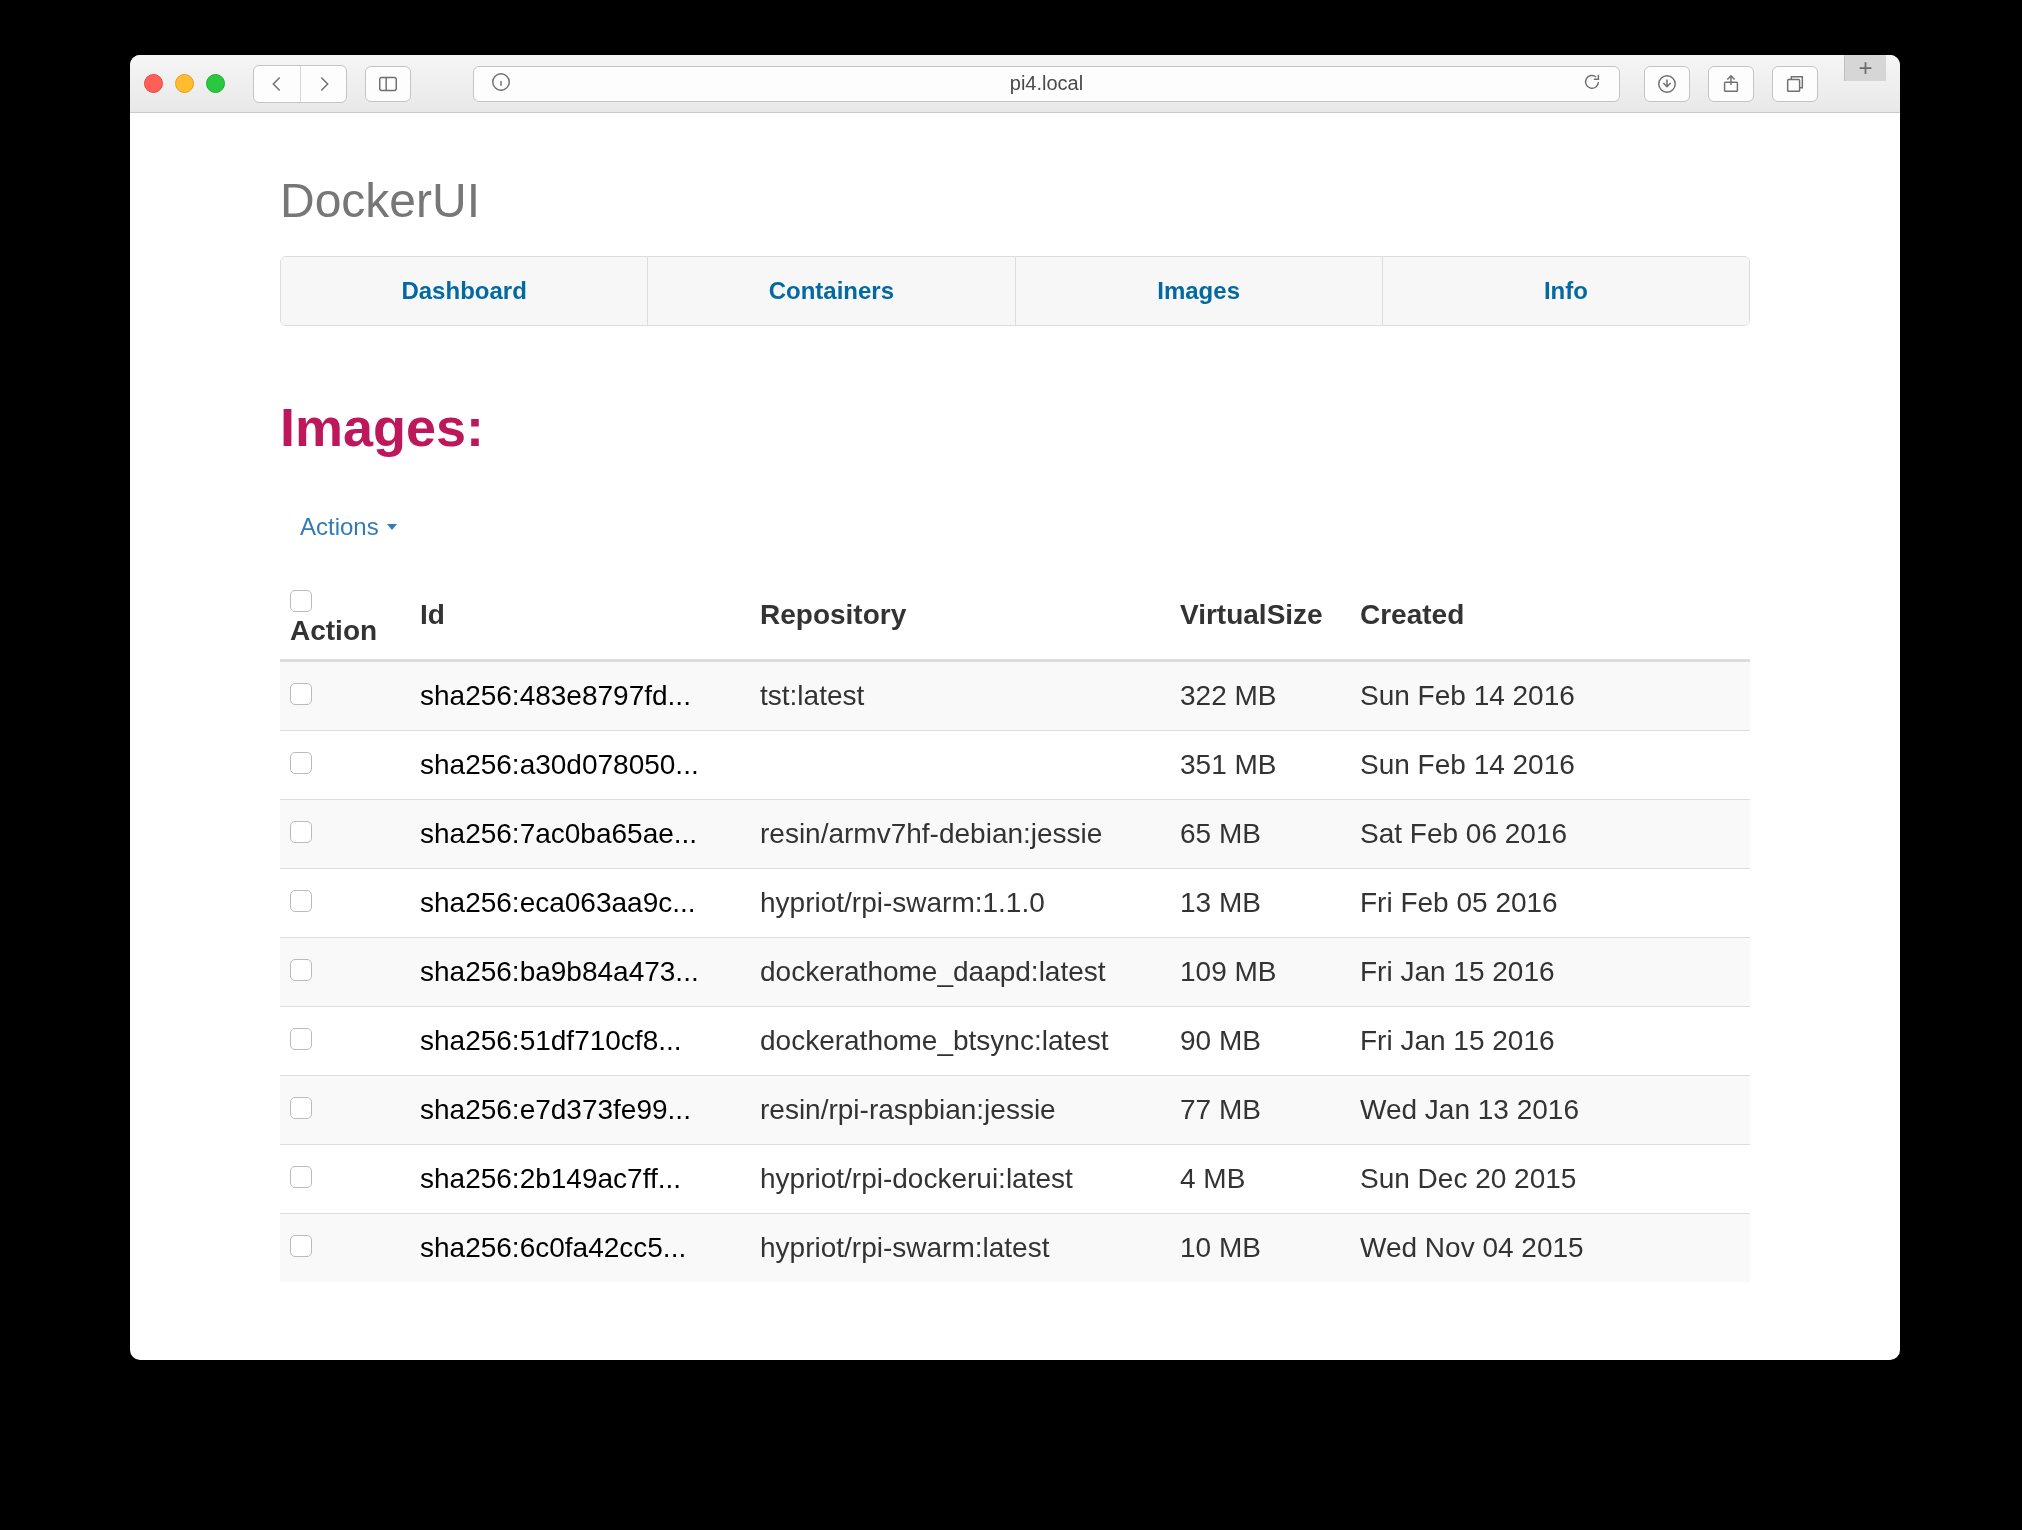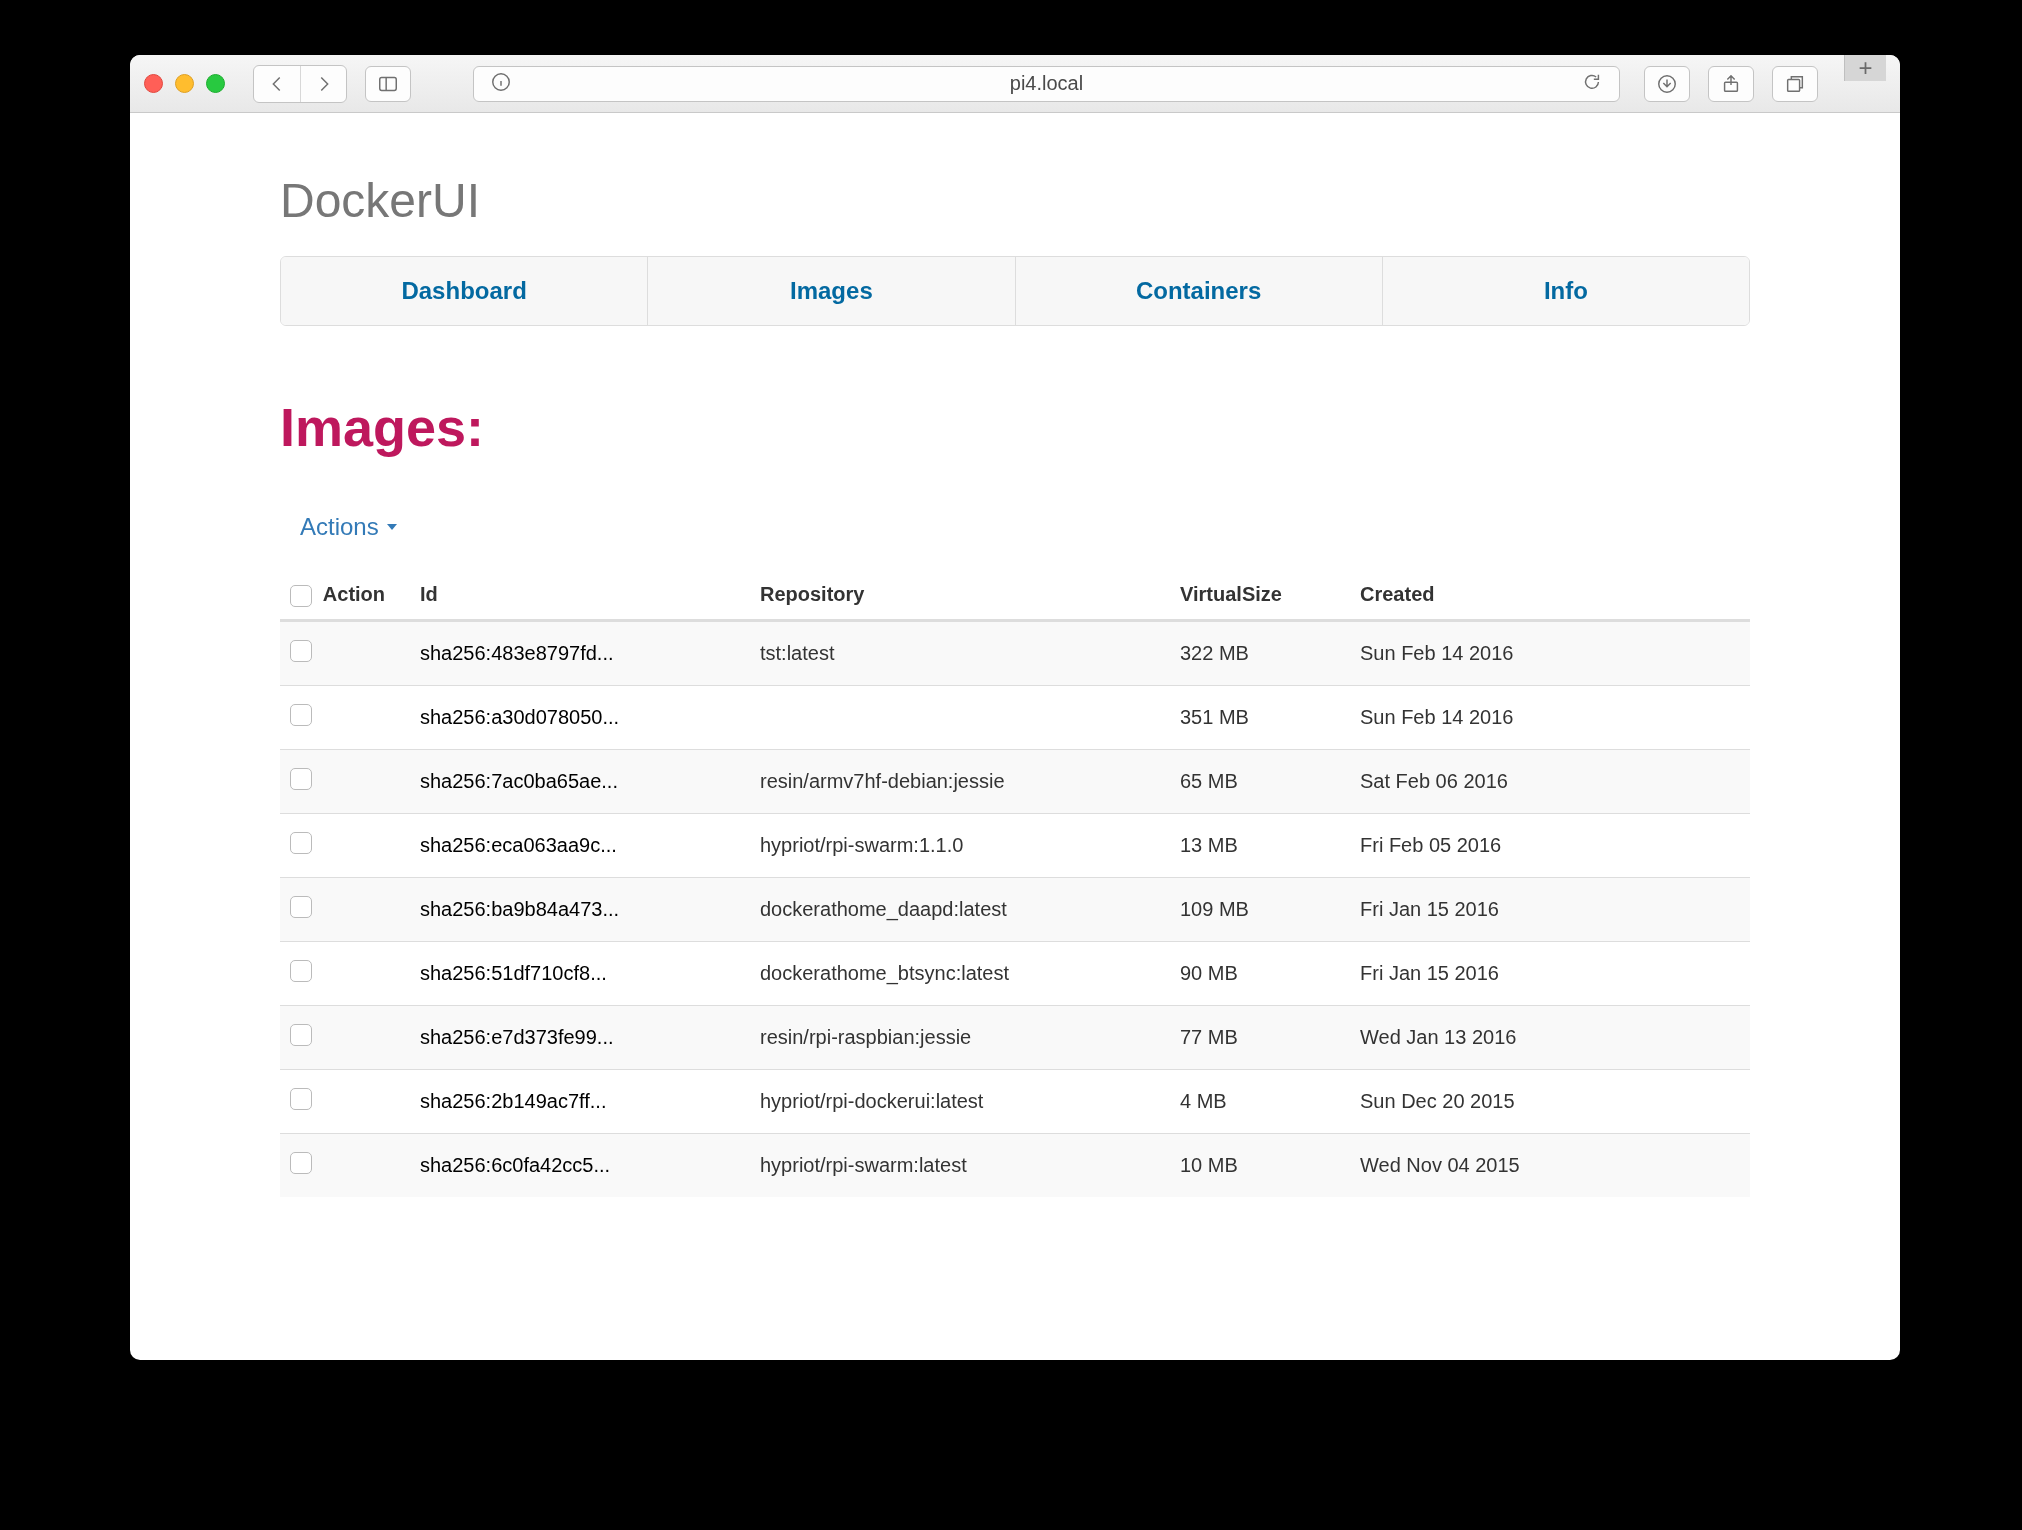--- a/index.html
+++ b/index.html
@@ -144,21 +144,21 @@
   .caret {
     display:inline-block;
     border-top: 6px solid #337ab7;
     border-left: 5px solid transparent;
     border-right: 5px solid transparent;
   }
 
   table.images {
     width: 100%;
     border-collapse: collapse;
-    font-size: 20px;
+    font-size: 28px;
   }
   table.images th {
     text-align: left;
     font-weight: 700;
     color: #333;
     padding: 12px 10px;
     border-bottom: 3px solid #ddd;
   }
   table.images td {
     padding: 18px 10px;
@@ -254,22 +254,22 @@
     <div class="tab-add">
       <span>+</span>
     </div>
   </div>
 
   <div class="content">
     <div class="app-title">DockerUI</div>
 
     <div class="nav-tabs">
       <div class="nav-tab">Dashboard</div>
+      <div class="nav-tab">Containers</div>
       <div class="nav-tab">Images</div>
-      <div class="nav-tab">Containers</div>
       <div class="nav-tab">Info</div>
     </div>
 
     <div class="page-heading">Images:</div>
 
     <div class="actions">
       <span>Actions</span>
       <span class="caret"></span>
     </div>
 

